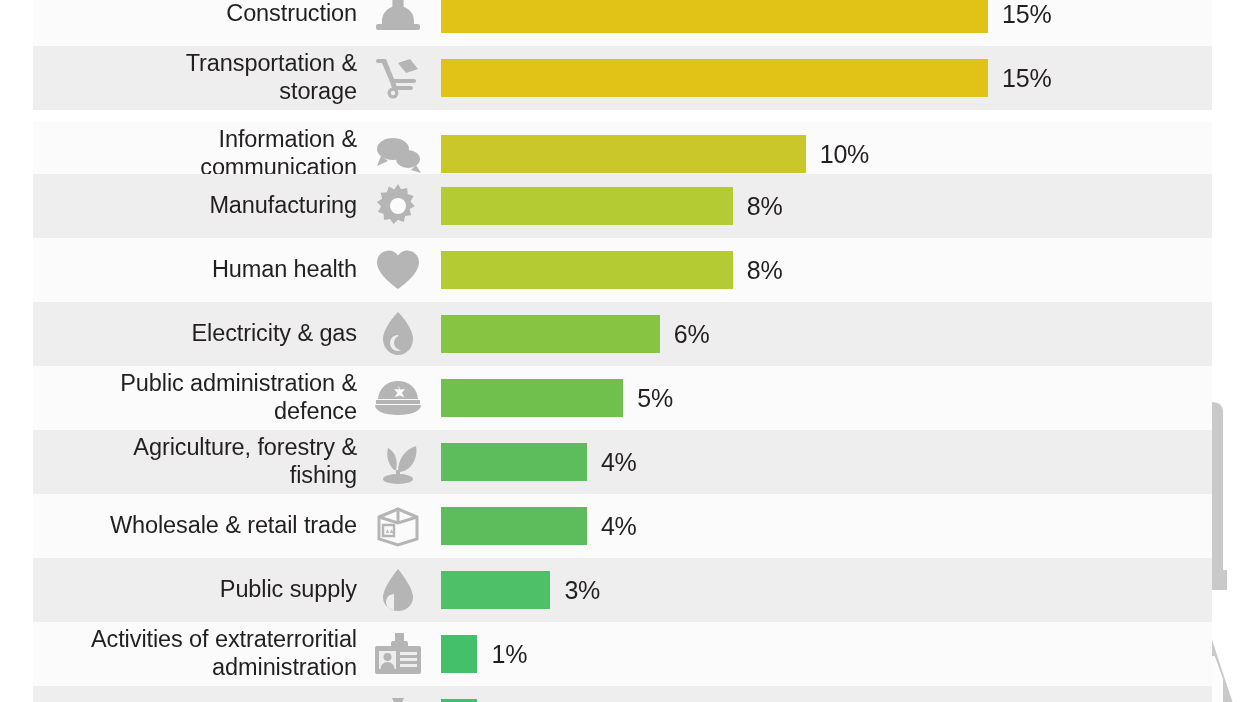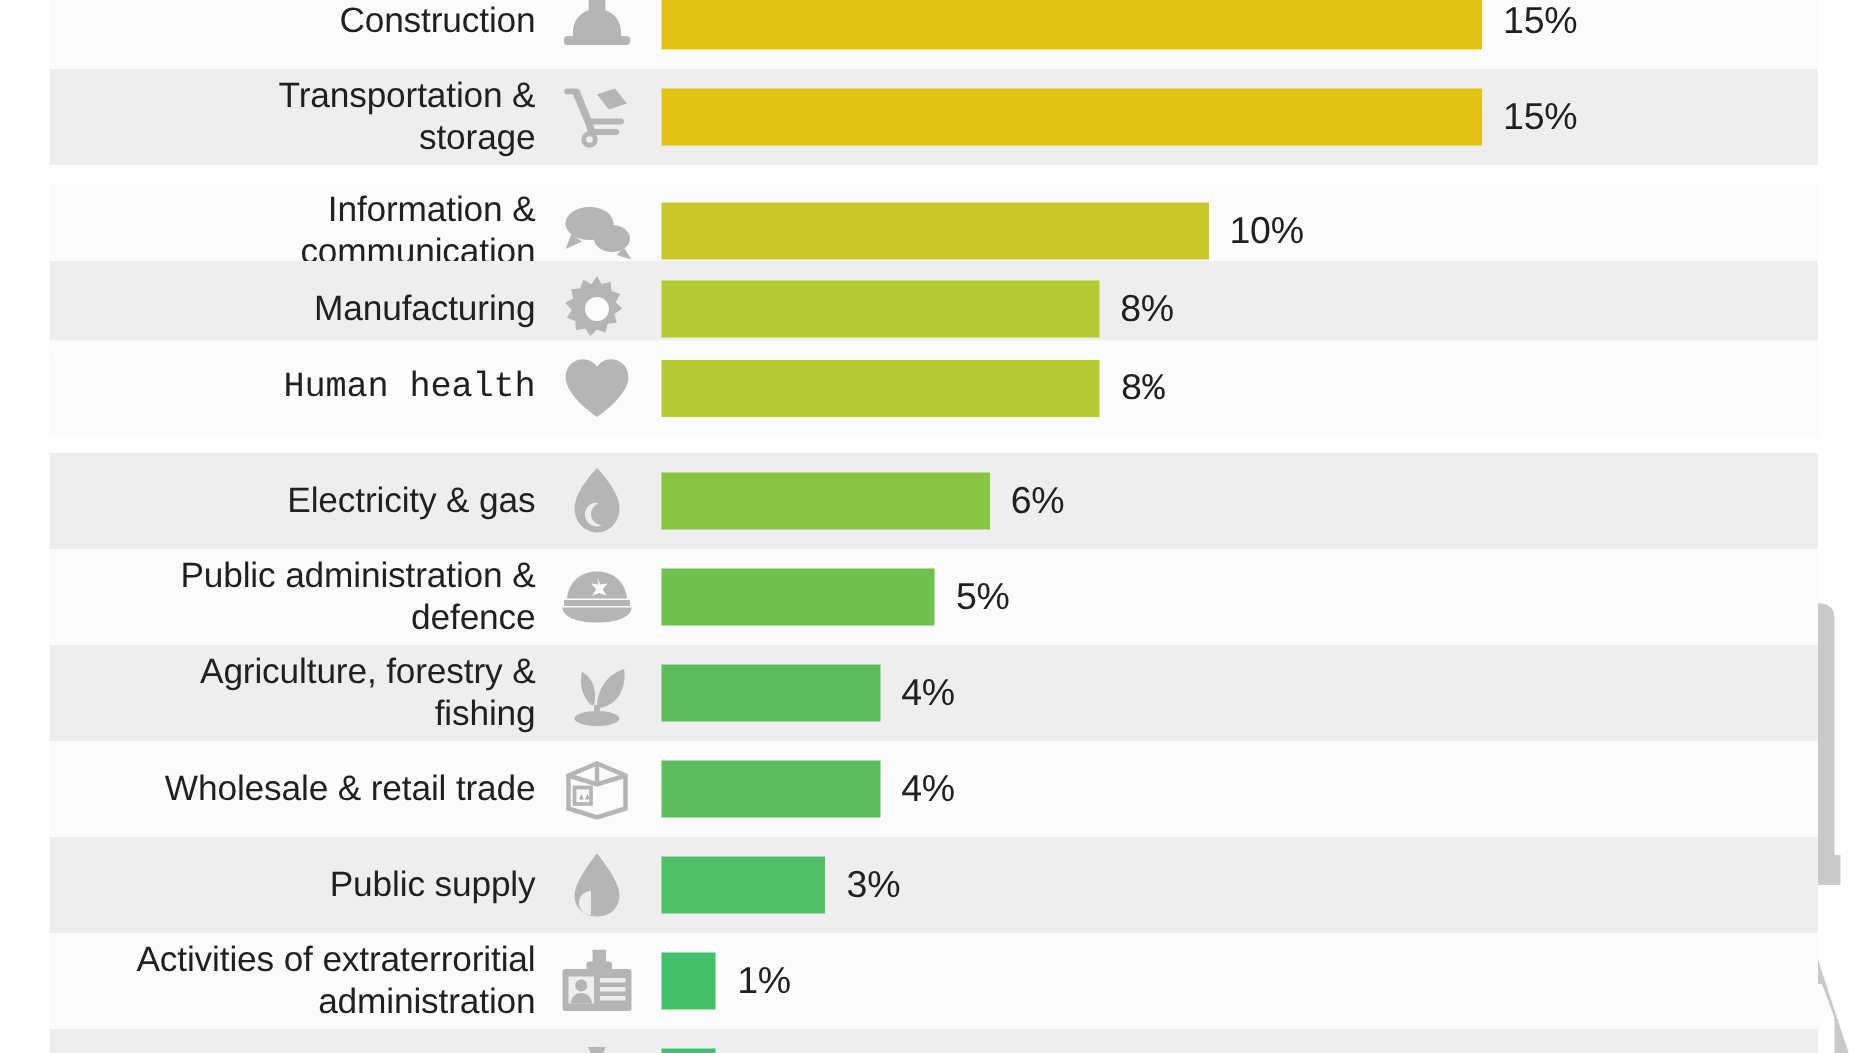--- a/index.html
+++ b/index.html
@@ -223,21 +223,21 @@
         <div class="row-label">Manufacturing</div>
         <div class="row-icon">
           <svg width="44" height="44" viewBox="0 0 44 44">
             <path fill="currentColor" d="M22 0l3.1 5.3 6-1.4.6 6.1 5.8 2-3 5.4 4.2 4.5-5.1 3.4 1.6 5.9-6.1.7-1.3 6-5.8-2.2-4.4 4.3-3.6-5-6 1.1-.4-6.1-5.7-2.2 3.2-5.2L0.9 18l5.2-3.2-1.4-6 6.1-.5 2.1-5.8 5.4 3z"></path>
             <circle cx="22" cy="22" r="8" fill="#fbfbfb"></circle>
           </svg>
         </div>
         <div class="row-bar" style="width: 291.76px; background: rgb(180, 203, 51);"></div>
         <div class="row-value" style="left: 746.76px;">8%</div>
       </div>
-      <div class="row odd" style="top: 227px; font-family: Liberation Mono, monospace;">
+      <div class="row odd" style="top: 238px;">
         <div class="row-band"></div>
         <div class="row-label">Human health</div>
         <div class="row-icon">
           <svg width="46" height="42" viewBox="0 0 46 42">
             <path fill="currentColor" d="M23 40 C23 40 2 26 2 13.5 C2 6.6 7.3 1.5 13.8 1.5 C17.8 1.5 21 3.6 23 6.6 C25 3.6 28.2 1.5 32.2 1.5 C38.7 1.5 44 6.6 44 13.5 C44 26 23 40 23 40z"></path>
           </svg>
         </div>
         <div class="row-bar" style="width: 291.76px; background: rgb(180, 203, 51);"></div>
         <div class="row-value" style="left: 746.76px;">8%</div>
       </div>

